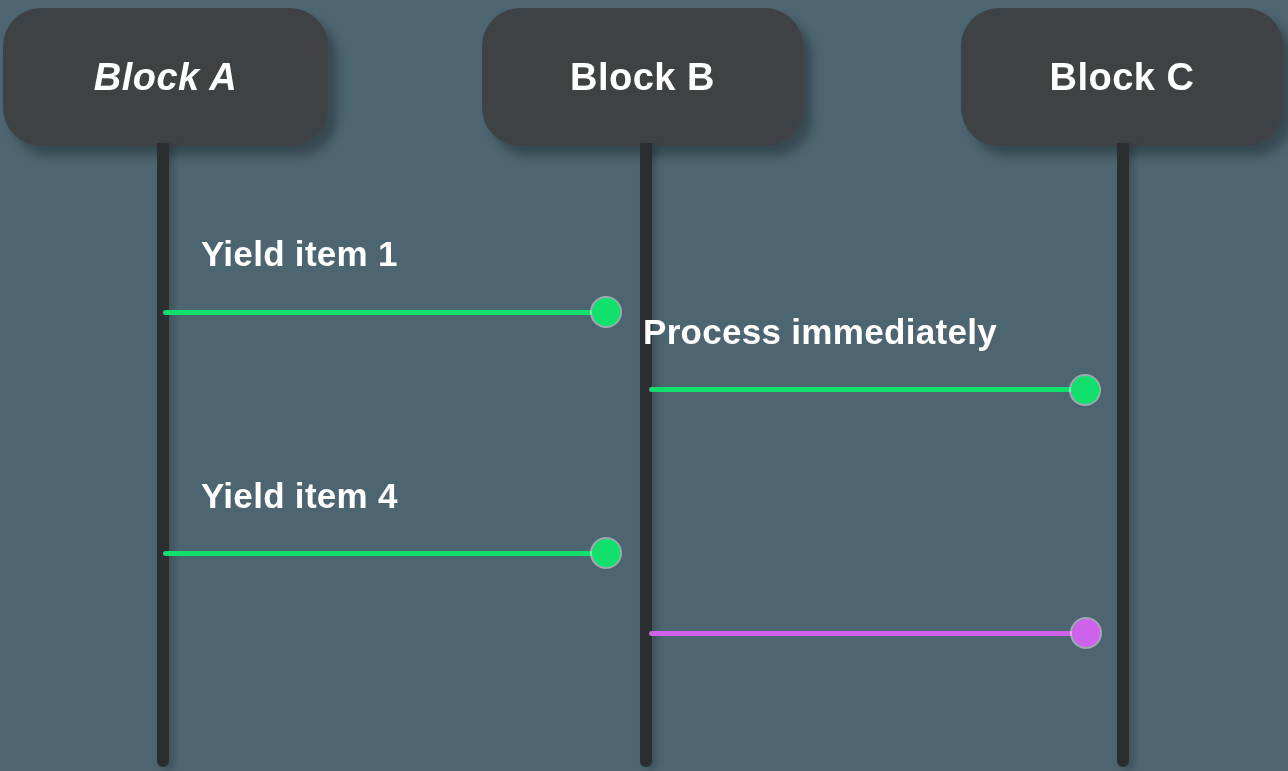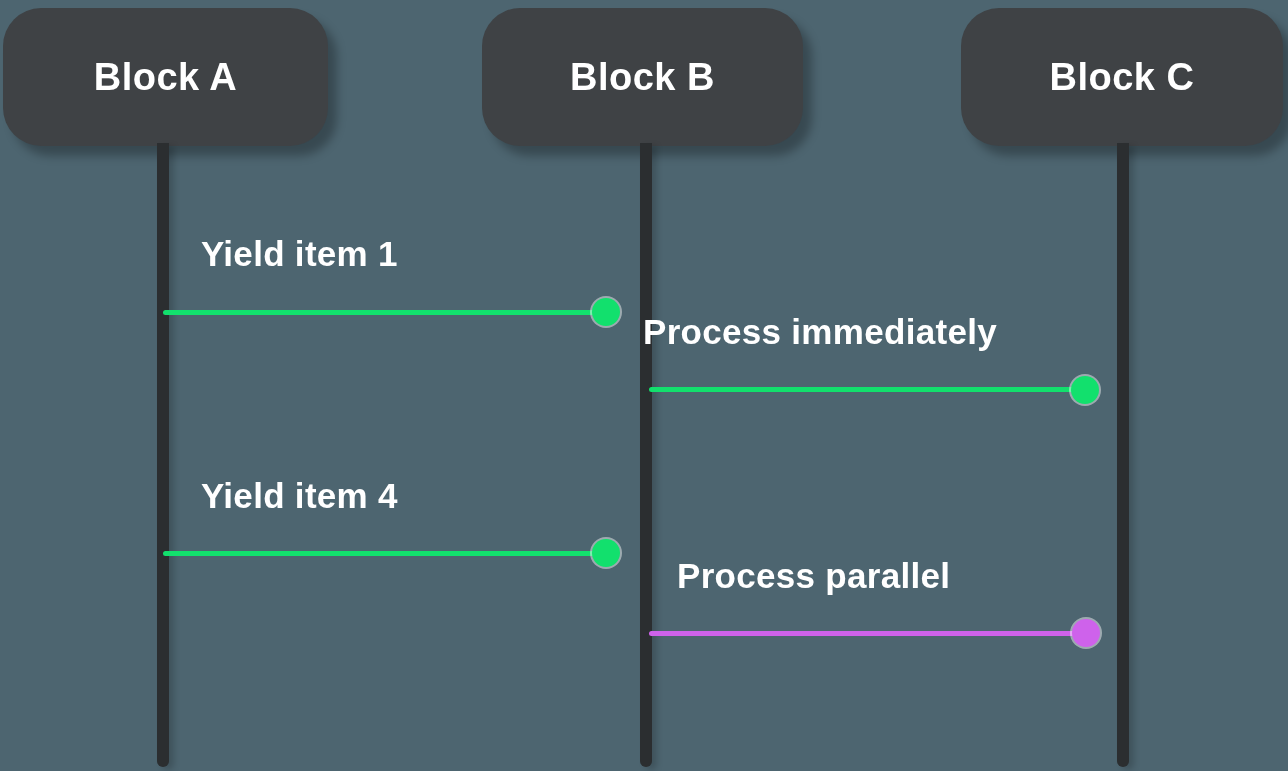--- a/index.html
+++ b/index.html
@@ -27,21 +27,21 @@
     display: flex;
     align-items: center;
     justify-content: center;
   }
   .actor span {
     color: var(--text, #ffffff);
     font-size: 38px;
     font-weight: 700;
     letter-spacing: 0.5px;
   }
-  .actor-a { left: 3px;   width: 325px; }
+  .actor-a { left: 3px;   width: 325px; font-style: italic; }
   .actor-b { left: 482px; width: 321px; }
   .actor-c { left: 961px; width: 322px; }
 
   
   .lifeline {
     position: absolute;
     top: 143px;
     width: 12px;
     height: 624px;
     background: var(--lifeline, #2b2e30);
@@ -118,17 +118,16 @@
   <div class="msg-dot green dot-m1"></div>
 
   <div class="msg-label label-m2">Process immediately</div>
   <div class="msg-line green line-m2"></div>
   <div class="msg-dot green dot-m2"></div>
 
   <div class="msg-label label-m3">Yield item 4</div>
   <div class="msg-line green line-m3"></div>
   <div class="msg-dot green dot-m3"></div>
 
-  <div class="msg-label label-m4">Process parallel</div>
   <div class="msg-line purple line-m4"></div>
   <div class="msg-dot purple dot-m4"></div>
 
 </div>
 
 </body></html>

